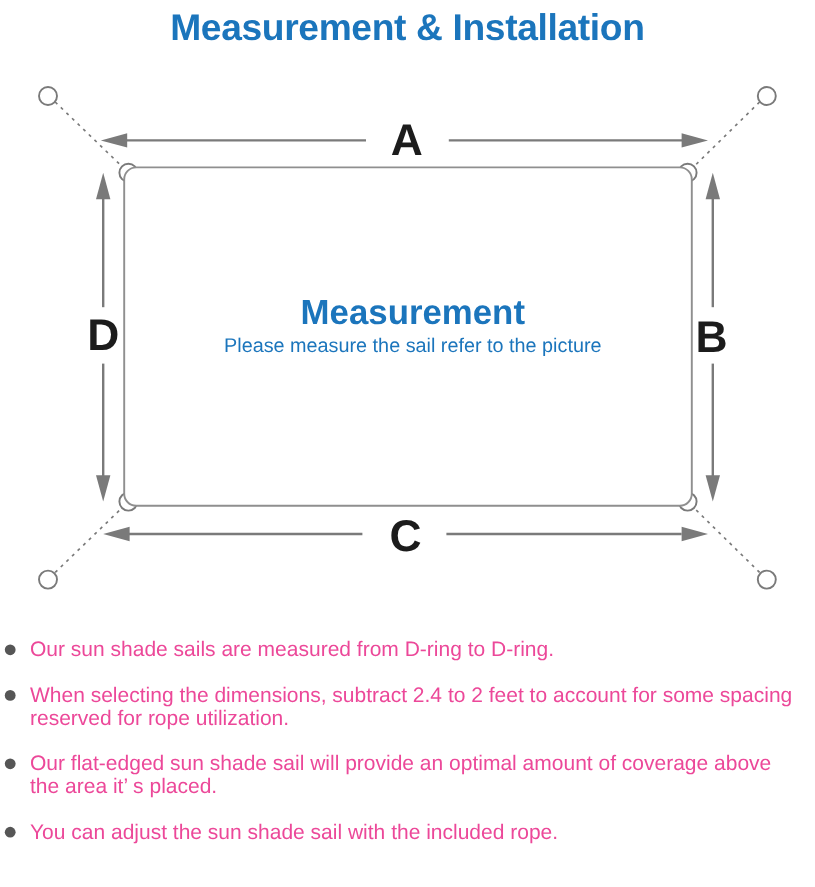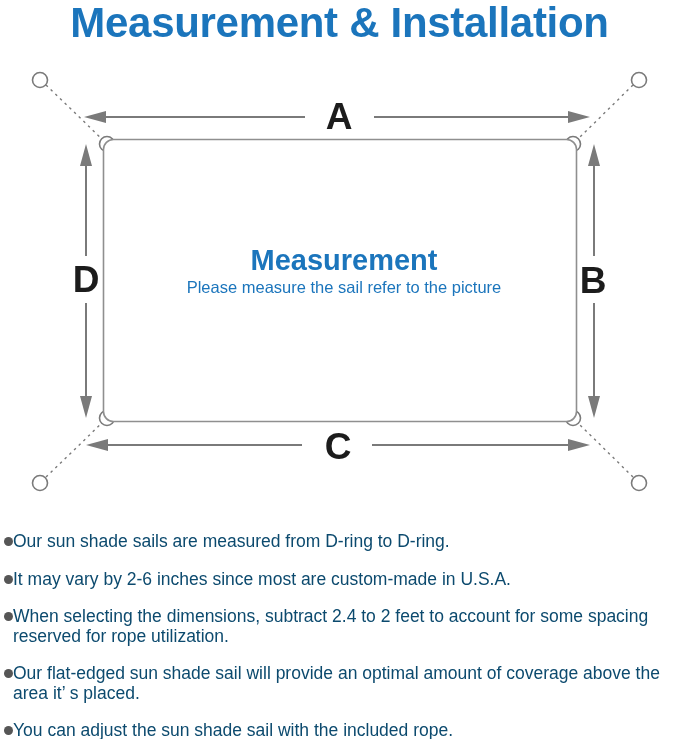--- a/index.html
+++ b/index.html
@@ -9,21 +9,21 @@
     background: #ffffff;
     width: 679px;
     height: 739px;
     font-family: "Liberation Sans", sans-serif;
     overflow: hidden;
   }
   .page-title {
     margin: 0;
     padding-top: 4px;
     text-align: center;
-    font-size: 42px;
+    font-size: 31px;
     font-weight: 700;
     letter-spacing: -0.3px;
     color: #1b75bc;
     line-height: 38px;
   }
   svg.diagram {
     display: block;
     margin-top: 18px;
     width: 679px;
     height: 460px;
@@ -51,23 +51,23 @@
     fill: #1b75bc;
   }
   ul.notes {
     list-style: none;
     margin: 12px 8px 0 4px;
     padding: 0;
   }
   ul.notes li {
     display: flex;
     align-items: flex-start;
-    gap: 0;
+    gap: 12px;
     margin-bottom: 18px;
-    color: #0c4a6e;
+    color: #ec4899;
     font-size: 17.5px;
     line-height: 19.5px;
   }
   .bullet-dot {
     flex: none;
     width: 9px;
     height: 9px;
     margin-top: 5px;
     border-radius: 50%;
     background: #565656;
@@ -139,24 +139,20 @@
   <text class="center-sub" x="344" y="233" text-anchor="middle">Please measure the sail refer to the picture</text>
 </svg>
 
 <ul class="notes">
   <li>
     <span class="bullet-dot"></span>
     <span>Our sun shade sails are measured from D-ring to D-ring.</span>
   </li>
   <li>
     <span class="bullet-dot"></span>
-    <span>It may vary by 2-6 inches since most are custom-made in U.S.A.</span>
-  </li>
-  <li>
-    <span class="bullet-dot"></span>
     <span>When selecting the dimensions, subtract 2.4 to 2 feet to account for some spacing reserved for rope utilization.</span>
   </li>
   <li>
     <span class="bullet-dot"></span>
     <span>Our flat-edged sun shade sail will provide an optimal amount of coverage above the area it’ s placed.</span>
   </li>
   <li>
     <span class="bullet-dot"></span>
     <span>You can adjust the sun shade sail with the included rope.</span>
   </li>

